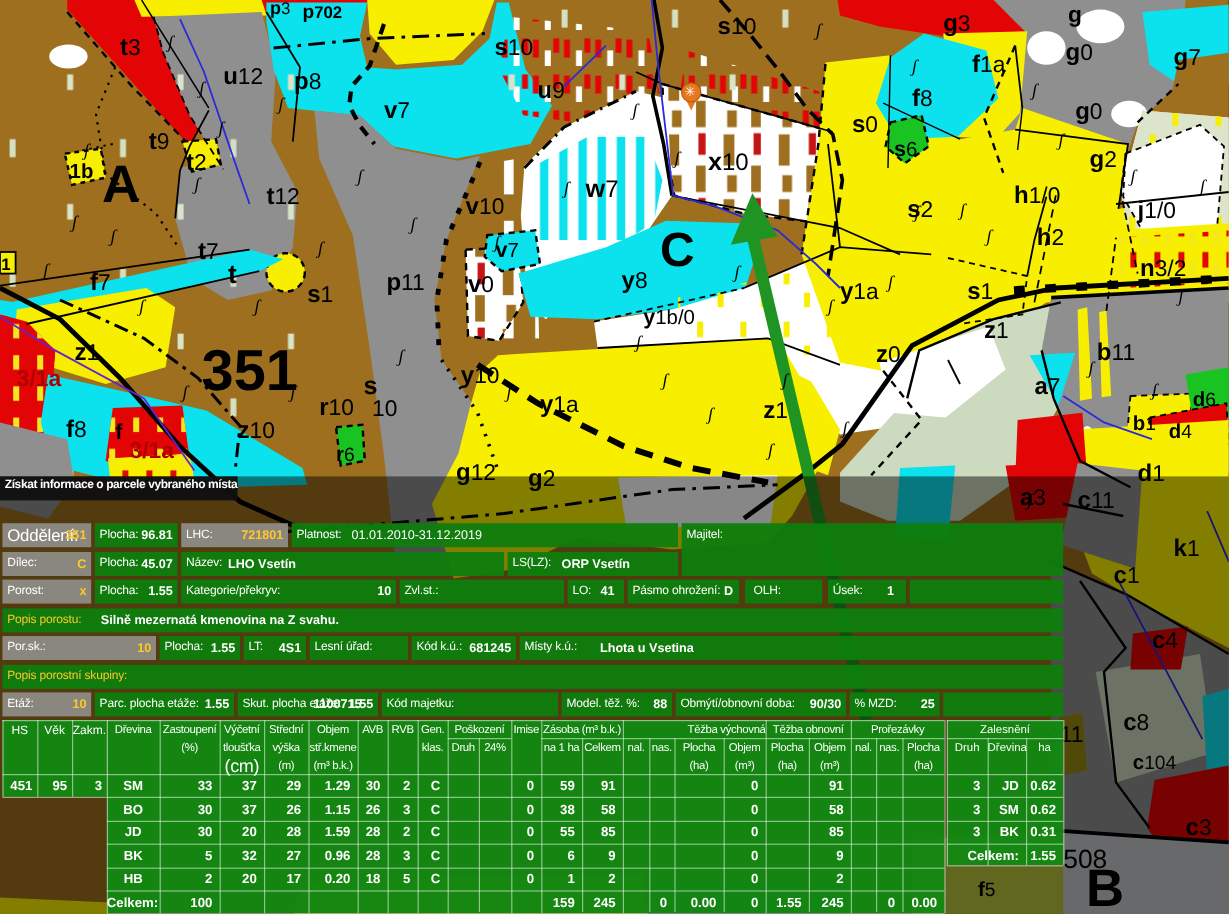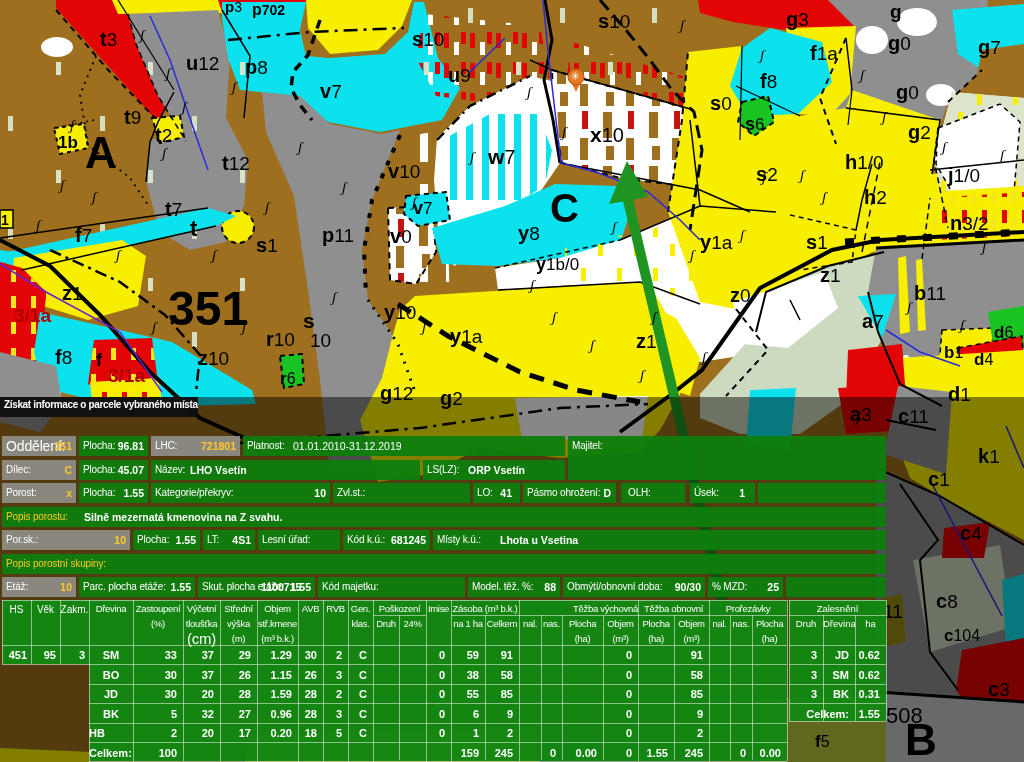--- a/index.html
+++ b/index.html
@@ -552,21 +552,21 @@
 <div class="pt" style="left:220px;top:707.7px;width:31px;text-align:right;font-weight:bold;font-size:11px;color:#fff">27</div>
 <div class="pt" style="left:257px;top:707.7px;width:35px;text-align:right;font-weight:bold;font-size:11px;color:#fff">0.96</div>
 <div class="pt" style="left:298px;top:707.7px;width:19px;text-align:right;font-weight:bold;font-size:11px;color:#fff">28</div>
 <div class="pt" style="left:323px;top:707.7px;width:19px;text-align:right;font-weight:bold;font-size:11px;color:#fff">3</div>
 <div class="pt" style="left:348px;top:707.7px;width:19px;text-align:right;font-weight:bold;font-size:11px;color:#fff">C</div>
 <div class="pt" style="left:426px;top:707.7px;width:19px;text-align:right;font-weight:bold;font-size:11px;color:#fff">0</div>
 <div class="pt" style="left:451px;top:707.7px;width:28px;text-align:right;font-weight:bold;font-size:11px;color:#fff">6</div>
 <div class="pt" style="left:485px;top:707.7px;width:28px;text-align:right;font-weight:bold;font-size:11px;color:#fff">9</div>
 <div class="pt" style="left:603px;top:707.7px;width:29px;text-align:right;font-weight:bold;font-size:11px;color:#fff">0</div>
 <div class="pt" style="left:674px;top:707.7px;width:29px;text-align:right;font-weight:bold;font-size:11px;color:#fff">9</div>
-<div class="pt" style="left:89px;top:727.2px;width:44px;text-align:left;font-weight:bold;font-size:11px;color:#fff">HB</div>
+<div class="pt" style="left:89px;top:727.2px;width:44px;text-align:center;font-weight:bold;font-size:11px;color:#fff">HB</div>
 <div class="pt" style="left:133px;top:727.2px;width:44px;text-align:right;font-weight:bold;font-size:11px;color:#fff">2</div>
 <div class="pt" style="left:183px;top:727.2px;width:31px;text-align:right;font-weight:bold;font-size:11px;color:#fff">20</div>
 <div class="pt" style="left:220px;top:727.2px;width:31px;text-align:right;font-weight:bold;font-size:11px;color:#fff">17</div>
 <div class="pt" style="left:257px;top:727.2px;width:35px;text-align:right;font-weight:bold;font-size:11px;color:#fff">0.20</div>
 <div class="pt" style="left:298px;top:727.2px;width:19px;text-align:right;font-weight:bold;font-size:11px;color:#fff">18</div>
 <div class="pt" style="left:323px;top:727.2px;width:19px;text-align:right;font-weight:bold;font-size:11px;color:#fff">5</div>
 <div class="pt" style="left:348px;top:727.2px;width:19px;text-align:right;font-weight:bold;font-size:11px;color:#fff">C</div>
 <div class="pt" style="left:426px;top:727.2px;width:19px;text-align:right;font-weight:bold;font-size:11px;color:#fff">0</div>
 <div class="pt" style="left:451px;top:727.2px;width:28px;text-align:right;font-weight:bold;font-size:11px;color:#fff">1</div>
 <div class="pt" style="left:485px;top:727.2px;width:28px;text-align:right;font-weight:bold;font-size:11px;color:#fff">2</div>

